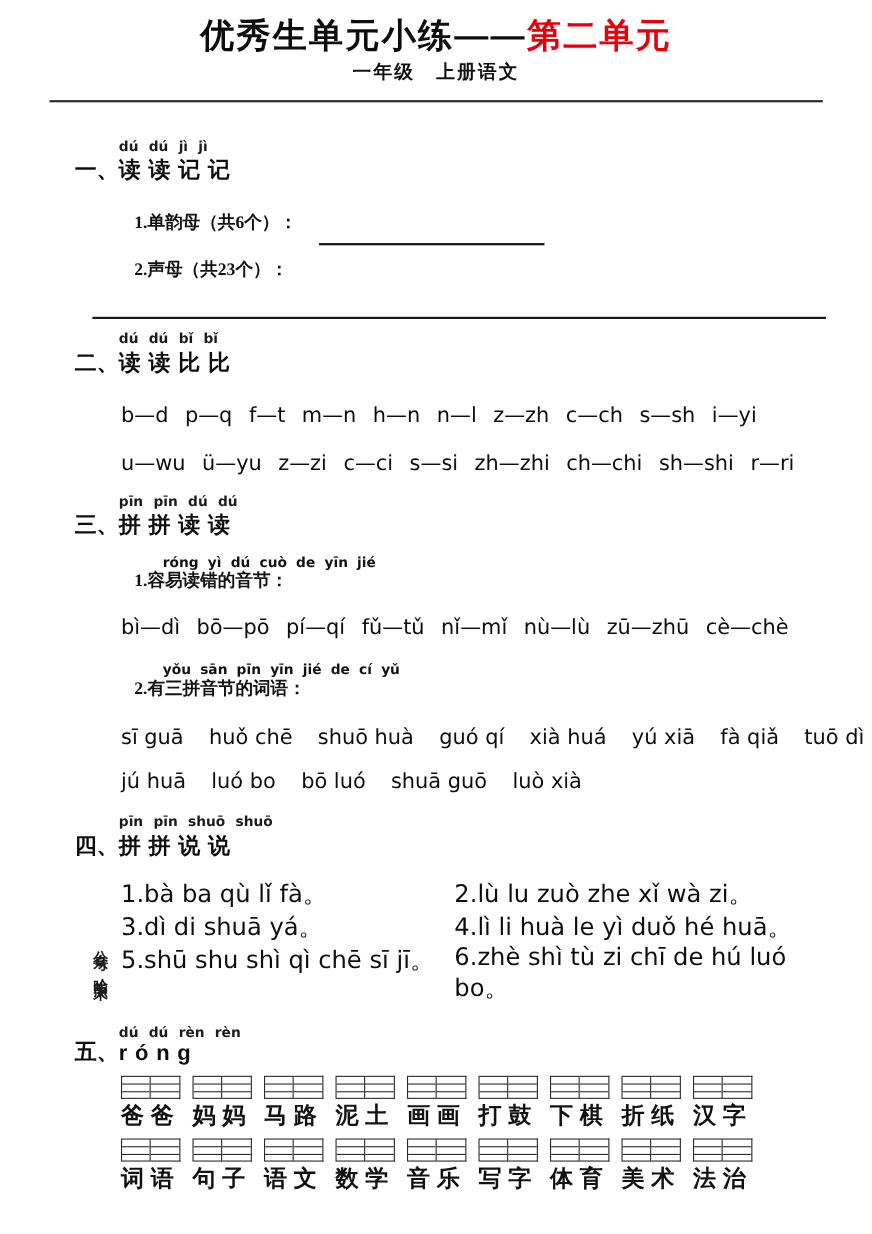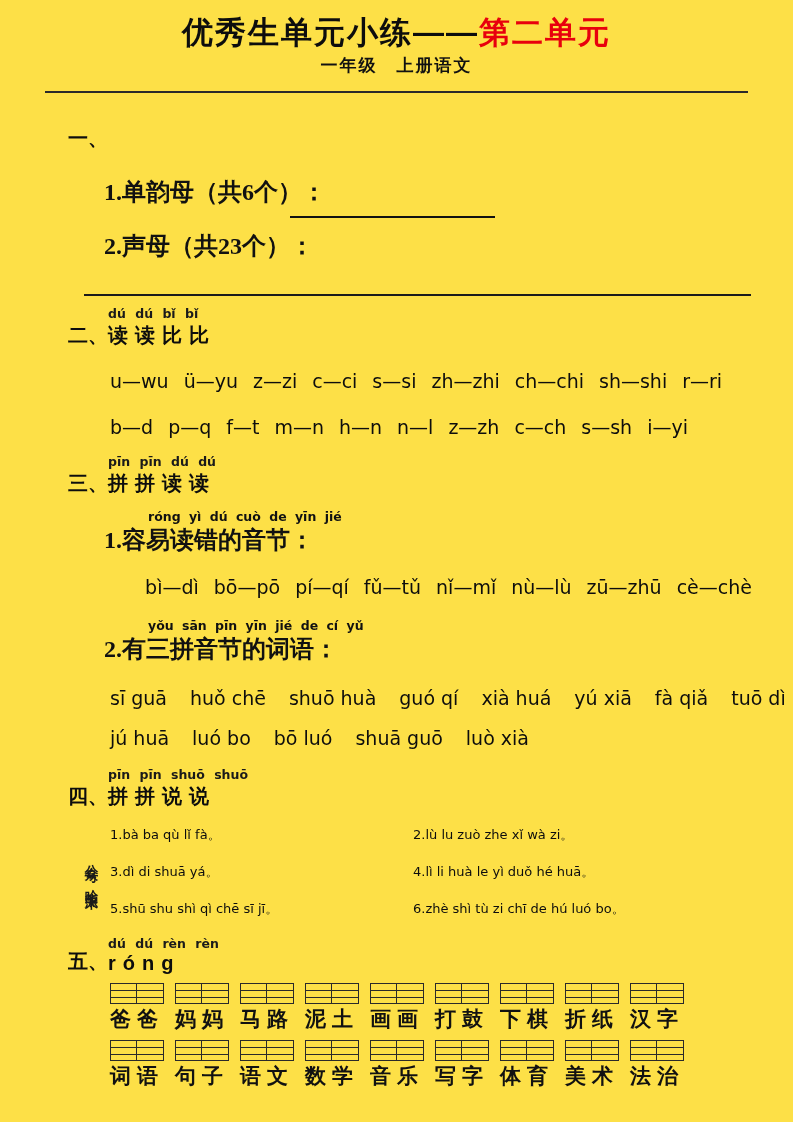--- a/index.html
+++ b/index.html
@@ -1,55 +1,55 @@
 <!DOCTYPE html>
 <html><head>
 <meta charset="utf-8">
 <style>
   * { margin:0; padding:0; box-sizing:border-box; }
   body { background:#888; font-family:"Liberation Sans", sans-serif; }
   .page {
     position:relative; width:793px; height:1122px; margin:0 auto;
-    background:#fde047; color:#111; overflow:hidden;
+    background:#ffffff; color:#111; overflow:hidden;
   }
   
   .title { text-align:center; padding-top:12px; font-size:31px; font-weight:bold;
            font-family:"Liberation Sans", sans-serif; letter-spacing:2px; color:#0d0d0d; }
   .title .red { color:#e8000d; }
   .subtitle { text-align:center; font-size:17px; font-weight:bold;
               font-family:"Liberation Serif", serif; letter-spacing:2px; }
   .top-rule { border-top:2px solid #2a2a2a; margin:14px 45px 0 45px; }
 
   
   .content { margin:0 26px 0 68px; }
   .sec-head { display:flex; align-items:flex-end; }
   .sec-num, .sec-title { font-size:20px; font-weight:bold; color:#0d0d0d;
                          font-family:"Liberation Sans", sans-serif; }
   .sec-title { letter-spacing:7px; }
   .sec-title-wrap { display:inline-block; }
   .sec-pinyin { display:block; font-size:12.5px; font-weight:bold; color:#1a1a1a;
                 font-family:"DejaVu Sans", sans-serif; word-spacing:5px; margin-bottom:1px; }
 
   .item-label { font-family:"Liberation Serif", serif; font-weight:bold;
-                font-size:24px; margin-left:36px; }
+                font-size:16px; margin-left:54px; }
   .sub-pinyin { font-family:"DejaVu Sans", sans-serif; font-size:12.5px; font-weight:bold;
                 margin-left:80px; word-spacing:4px; }
 
   .blank1 { width:205px; border-top:2.5px solid #111; margin:8px 0 0 222px; }
   .long-underline { border-top:2px solid #1a1a1a; margin:32px 16px 0 16px; }
 
   .tokrow { font-family:"DejaVu Sans", sans-serif; font-size:19px; color:#0d0d0d;
             margin-left:42px; white-space:nowrap; }
   .tokrow .tok { display:inline-block; margin-right:15px; }
   .tokrow.wide .tok { margin-right:23px; }
 
   
-  .sentences { display:grid; grid-template-columns:303px auto; row-gap:19px;
+  .sentences { display:grid; grid-template-columns:303px auto; 
                margin:16px 0 0 42px; font-family:"DejaVu Sans", sans-serif;
-               font-size:13px; color:#0d0d0d; }
+               font-size:22px; color:#0d0d0d; }
 
   
   .wordrow { display:flex; gap:11px; margin:7px 0 0 42px; align-items:flex-start; }
   .wgroup { display:flex; flex-direction:column; }
   .pgrid { display:flex; }
   .cell { width:27px; height:21px; border:1.3px solid #2a2a2a; border-left:none;
           background-image:linear-gradient(#2a2a2a,#2a2a2a),linear-gradient(#2a2a2a,#2a2a2a);
           background-size:100% 1px; background-position:0 6px,0 13px; background-repeat:no-repeat; }
   .pgrid .cell:first-child { border-left:1.3px solid #2a2a2a; }
   .wword { font-family:"Liberation Serif", serif; font-weight:bold; font-size:21px;
@@ -61,21 +61,21 @@
 
   
   .s1 { margin-top:32px; }
   .s1 .item-label.first { margin-top:24px; }
   .s1 .item-label.second { margin-top:12px; }
   .s2 { margin-top:10px; }
   .s2 .tokrow.r1 { margin-top:24px; }
   .s2 .tokrow.r2 { margin-top:21px; }
   .s3 { margin-top:16px; }
   .s3 .sub1 { margin-top:12px; }
-  .s3 .tok-syll { margin-top:20px;text-align:right; }
+  .s3 .tok-syll { margin-top:20px; }
   .s3 .sub2 { margin-top:20px; }
   .s3 .words1 { margin-top:22px; }
   .s3 .words2 { margin-top:18px; }
   .s4 { margin-top:18px; }
   .s5 { margin-top:18px; }
   .s5 .wordrow.r1 { margin-top:8px; }
 </style>
 </head>
 <body>
 
@@ -85,37 +85,41 @@
     <span>优秀生单元小练——</span><span class="red">第二单元</span>
   </div>
   <div class="subtitle">一年级　上册语文</div>
   <div class="top-rule"></div>
 
   <div class="content">
 
     <div class="s1">
       <div class="sec-head">
         <span class="sec-num">一、</span>
+        <span class="sec-title-wrap">
+          <span class="sec-pinyin">dú dú jì jì</span>
+          <span class="sec-title">读读记记</span>
+        </span>
       </div>
       <div class="item-label first">1.单韵母（共6个）：</div>
       <div class="blank1"></div>
       <div class="item-label second">2.声母（共23个）：</div>
       <div class="long-underline"></div>
     </div>
 
     <div class="s2">
       <div class="sec-head">
         <span class="sec-num">二、</span>
         <span class="sec-title-wrap">
           <span class="sec-pinyin">dú dú bǐ bǐ</span>
           <span class="sec-title">读读比比</span>
         </span>
       </div>
+      <div class="tokrow r1"><span class="tok">b—d</span><span class="tok">p—q</span><span class="tok">f—t</span><span class="tok">m—n</span><span class="tok">h—n</span><span class="tok">n—l</span><span class="tok">z—zh</span><span class="tok">c—ch</span><span class="tok">s—sh</span><span class="tok">i—yi</span></div>
       <div class="tokrow r2"><span class="tok">u—wu</span><span class="tok">ü—yu</span><span class="tok">z—zi</span><span class="tok">c—ci</span><span class="tok">s—si</span><span class="tok">zh—zhi</span><span class="tok">ch—chi</span><span class="tok">sh—shi</span><span class="tok">r—ri</span></div>
-      <div class="tokrow r1"><span class="tok">b—d</span><span class="tok">p—q</span><span class="tok">f—t</span><span class="tok">m—n</span><span class="tok">h—n</span><span class="tok">n—l</span><span class="tok">z—zh</span><span class="tok">c—ch</span><span class="tok">s—sh</span><span class="tok">i—yi</span></div>
     </div>
 
     <div class="s3">
       <div class="sec-head">
         <span class="sec-num">三、</span>
         <span class="sec-title-wrap">
           <span class="sec-pinyin">pīn pīn dú dú</span>
           <span class="sec-title">拼拼读读</span>
         </span>
       </div>

